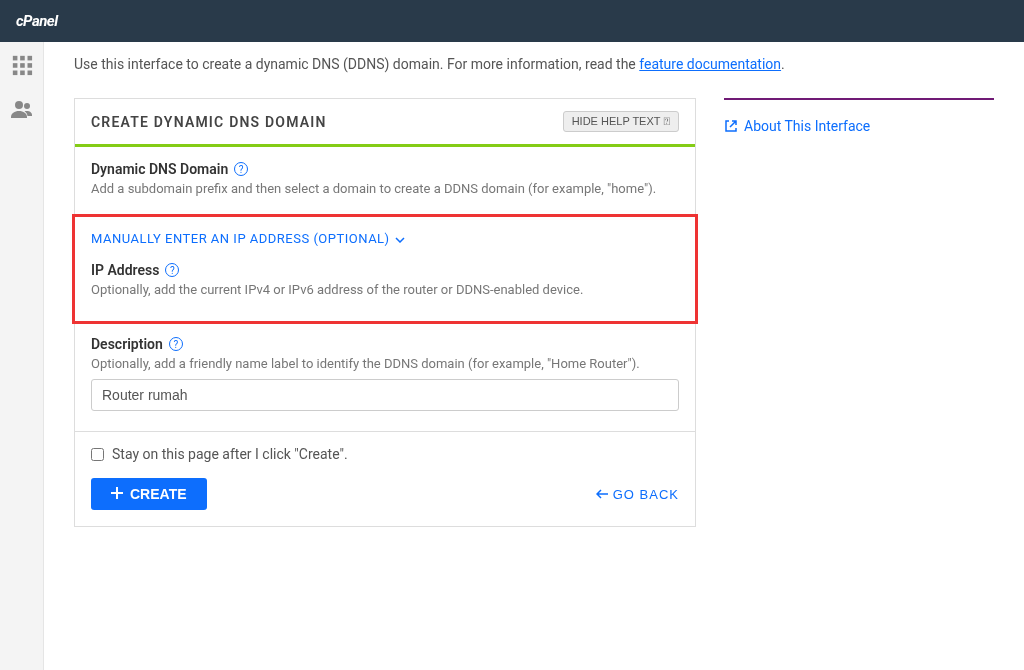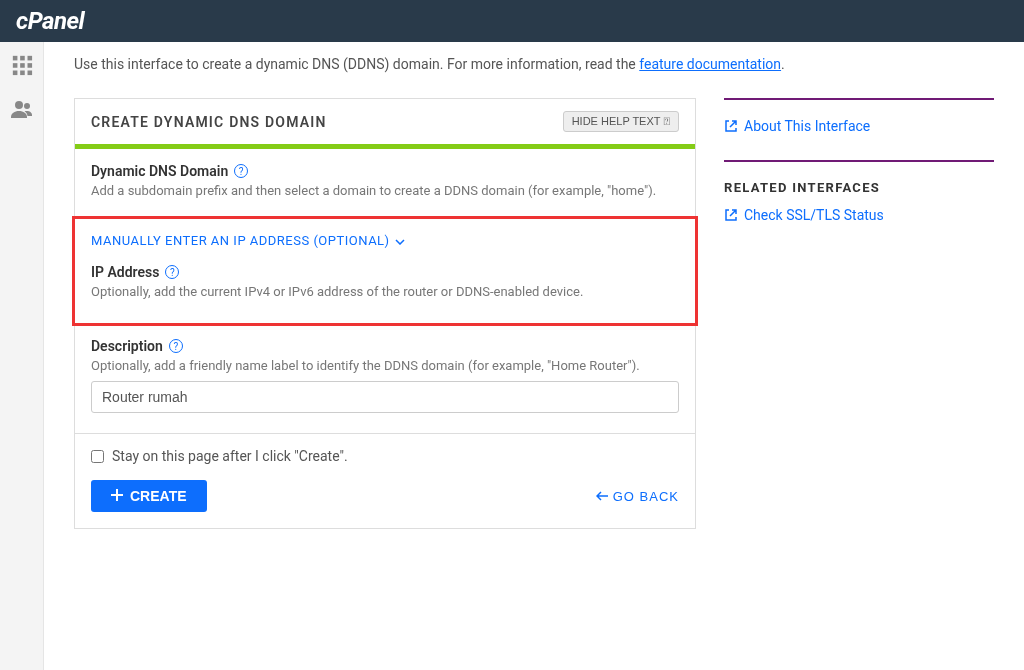--- a/index.html
+++ b/index.html
@@ -1,39 +1,39 @@
 <!DOCTYPE html>
 <html><head>
   <meta charset="utf-8">
   <style>
     * { box-sizing: border-box; margin: 0; padding: 0; }
     body { font-family: -apple-system, BlinkMacSystemFont, "Segoe UI", Roboto, "Helvetica Neue", Arial, sans-serif; font-size: 14px; color: #555; background: #fff; }
     
     .topbar { background: #293a4a; height: 42px; display: flex; align-items: center; padding: 0 16px; }
-    .logo { color: #fff; font-style: italic; font-weight: bold; font-size: 24px; letter-spacing: -0.5px; }
+    .logo { color: #fff; font-style: italic; font-weight: bold; font-size: 15px; letter-spacing: -0.5px; }
     
     .layout { display: flex; min-height: calc(100vh - 42px); }
     .sidebar { width: 44px; background: #f4f4f4; border-right: 1px solid #e5e5e5; padding-top: 12px; display: flex; flex-direction: column; align-items: center; gap: 18px; }
     .sidebar-icon { color: #888; font-size: 22px; cursor: pointer; }
     
     .main { flex: 1; padding: 14px 30px 30px 30px; }
     .page-header { display: flex; align-items: center; gap: 12px; margin-bottom: 22px; }
     .page-icon { width: 44px; height: 44px; border-radius: 50%; background: #2c3e50; display: flex; align-items: center; justify-content: center; position: relative; color: #fff; font-size: 10px; }
     .page-icon-badge { position: absolute; bottom: -2px; right: -2px; background: #6c757d; border: 2px solid #fff; border-radius: 50%; width: 18px; height: 18px; }
     .page-title { font-size: 22px; font-weight: 400; color: #444; }
     
     .intro { font-size: 14px; color: #555; margin-bottom: 26px; }
     .link { color: #0d6efd; text-decoration: underline; cursor: pointer; }
     
     .content-row { display: flex; gap: 28px; align-items: flex-start; }
     .main-col { flex: 1; min-width: 0; }
     .side-col { width: 270px; }
     
     .card { border: 1px solid #ddd; background: #fff; }
-    .card-header { display: flex; align-items: center; justify-content: space-between; padding: 12px 16px; border-bottom: 5px solid #84cc16; }
+    .card-header { display: flex; align-items: center; justify-content: space-between; padding: 12px 16px; border-bottom: 3px solid #84cc16; }
     .card-title { font-size: 14px; letter-spacing: 1.2px; font-weight: 600; color: #444; text-transform: uppercase; }
     .btn-help { background: #eee; border: 1px solid #ccc; border-radius: 3px; padding: 3px 8px; font-size: 11px; color: #555; cursor: pointer; }
     
     .card-body { padding: 14px 16px 16px; }
     .field { margin-bottom: 18px; }
     .field-label-row { display: flex; align-items: center; gap: 6px; margin-bottom: 4px; }
     .field-label { font-weight: 600; color: #333; font-size: 14px; }
     .help-icon { color: #0d6efd; font-size: 13px; border: 1px solid #0d6efd; border-radius: 50%; width: 14px; height: 14px; display: inline-flex; align-items: center; justify-content: center; font-size: 10px; cursor: pointer; }
     .field-hint { font-size: 13px; color: #777; margin-bottom: 8px; }
     
@@ -180,27 +180,16 @@
         <div class="side-block">
           <div class="side-link">
             <span class="ext-icon">
               <svg width="14" height="14" viewBox="0 0 14 14" fill="none">
                   <path d="M5 2H2v10h10V9M8 2h4v4M12 2L6 8" stroke="#0d6efd" stroke-width="1.5"></path>
                 </svg>
             </span>
             <span>About This Interface</span>
           </div>
         </div>
-        <div class="side-block">
-          <div class="side-heading">RELATED INTERFACES</div>
-          <div class="side-link">
-            <span class="ext-icon">
-              <svg width="14" height="14" viewBox="0 0 14 14" fill="none">
-                  <path d="M5 2H2v10h10V9M8 2h4v4M12 2L6 8" stroke="#0d6efd" stroke-width="1.5"></path>
-                </svg>
-            </span>
-            <span>Check SSL/TLS Status</span>
-          </div>
-        </div>
       </div>
     </div>
   </div>
 </div>
 
 </body></html>

